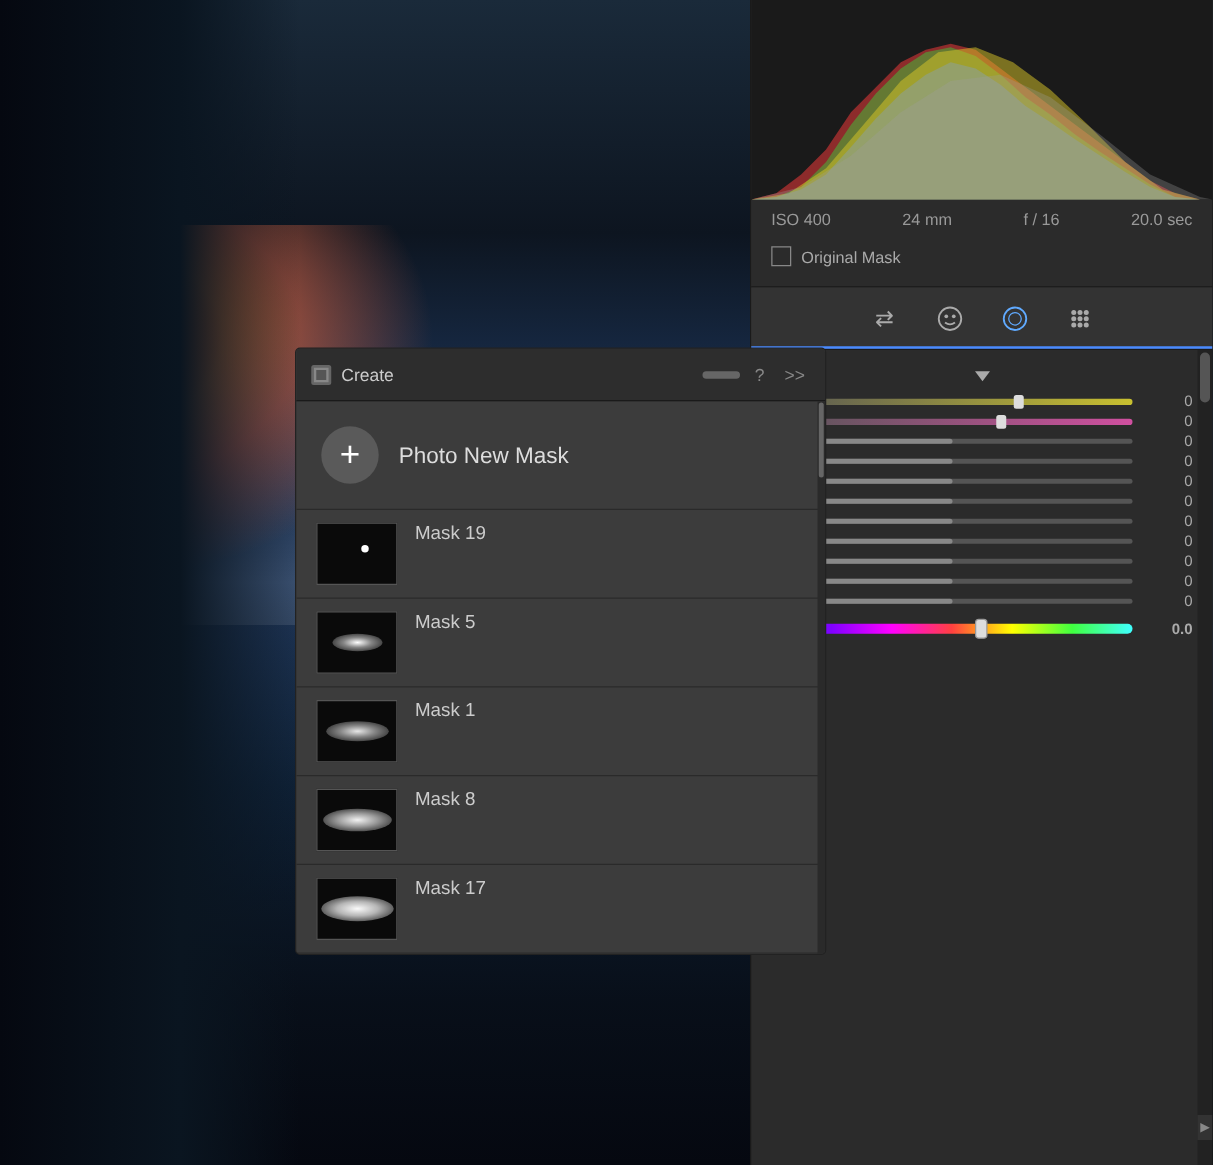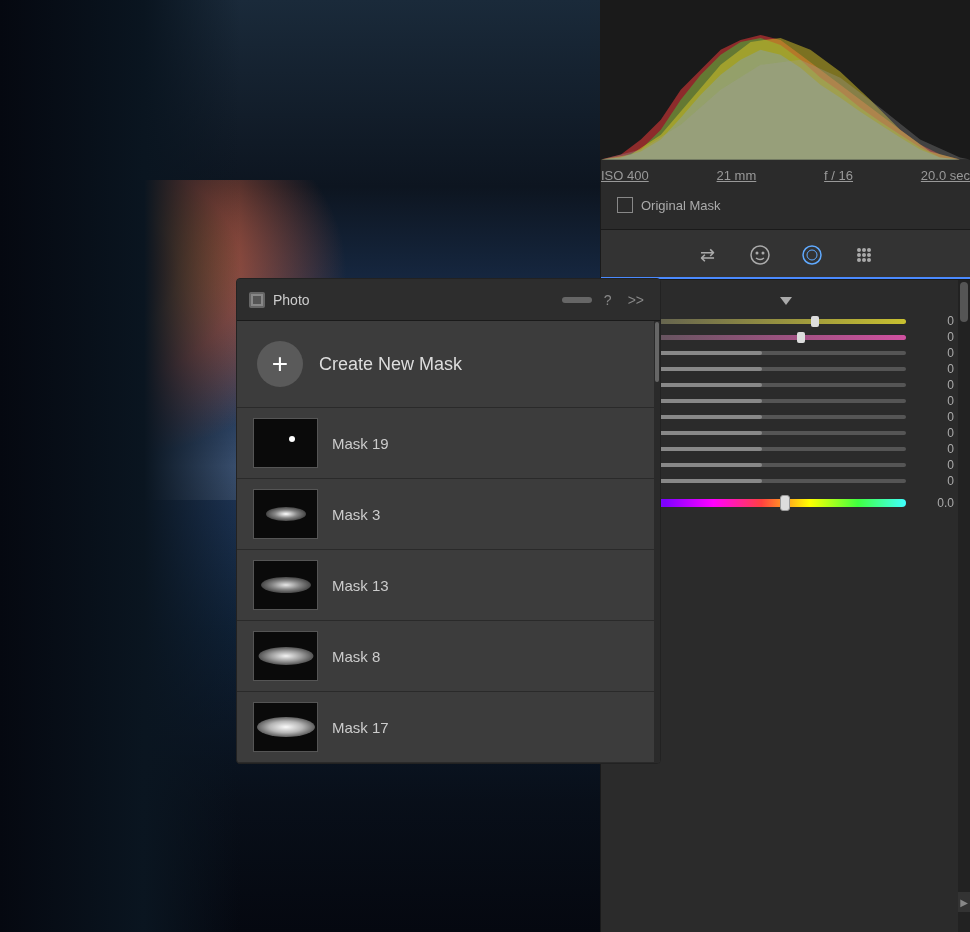--- a/index.html
+++ b/index.html
@@ -82,24 +82,23 @@
     }
 
     .histogram-bars {
       position: absolute;
       inset: 0;
     }
 
     .camera-info {
       display: flex;
       justify-content: space-between;
-      padding: 8px 0;
+      padding: 8px 16px;
       color: #999;
       font-size: 13px;
-      text-decoration: underline;
     }
 
     .original-photo-row {
       display: flex;
       align-items: center;
       gap: 8px;
       padding: 6px 16px;
       color: #aaa;
       font-size: 13px;
     }
@@ -306,21 +305,21 @@
     }
 
     
     .mask-list {
       overflow-y: auto;
       max-height: 550px;
     }
 
     .mask-item {
       display: flex;
-      align-items: center;
+      align-items: flex-start;
       padding: 10px 16px;
       gap: 14px;
       border-bottom: 1px solid #2a2a2a;
       cursor: pointer;
     }
 
     .mask-thumb {
       width: 65px; height: 50px;
       background: #111;
       border: 1px solid #555;
@@ -426,21 +425,21 @@
 
         <polyline fill="rgba(60,120,255,0.6)" stroke="none" points="0,160 20,158 40,152 60,140 80,118 100,95 120,75 140,60 160,50 180,55 200,68 220,85 240,98 260,112 280,125 300,138 320,150 340,158 360,160 370,160"></polyline>
 
         <polyline fill="rgba(220,200,40,0.5)" stroke="none" points="0,160 30,155 60,135 90,100 120,65 150,42 180,38 210,50 240,72 270,100 300,130 330,152 360,160 370,160"></polyline>
 
         <polyline fill="rgba(160,160,160,0.3)" stroke="none" points="0,160 40,150 80,125 120,90 160,65 200,60 240,78 280,108 320,140 360,158 370,160"></polyline>
       </svg>
     </div>
     <div class="camera-info">
       <span>ISO 400</span>
-      <span>21 mm</span>
+      <span>24 mm</span>
       <span>f / 16</span>
       <span>20.0 sec</span>
     </div>
     <div class="original-photo-row">
       <span class="checkbox-icon"></span>
       <span>Original Mask</span>
     </div>
   </div>
 
   <div class="toolbar-row">
@@ -541,21 +540,21 @@
         </div>
       <span class="slider-value">0</span>
     </div>
     <div class="slider-row">
       <div class="slider-track">
           <div class="slider-fill" style="width:50%"></div>
         </div>
       <span class="slider-value">0</span>
     </div>
 
-    <div class="slider-row" style="margin-top: 8px;">
+    <div class="slider-row" style="margin-top: 8px; font-weight: bold;">
       <div class="color-slider-track" style="background: linear-gradient(to right, #4040ff, #8000ff, #ff00ff, #ff4040, #ffff00, #40ff40, #40ffff); height:8px; border-radius:4px; flex:1; position:relative;">
         <div style="position:absolute; right:40%; top:-4px; width:10px; height:16px; background:#ddd; border-radius:3px; border:1px solid #999;"></div>
       </div>
       <span class="slider-value">0.0</span>
     </div>
   </div>
 
   <div class="scrollbar">
     <div class="scrollbar-thumb"></div>
     <div class="scrollbar-arrow" style="bottom: 20px;">▶</div>
@@ -564,47 +563,47 @@
 
 <div class="masks-panel">
 
   <div class="masks-header">
     <div class="masks-icon">
       <svg width="12" height="12" viewBox="0 0 12 12">
         <rect width="12" height="12" fill="#888"></rect>
         <rect x="2" y="2" width="8" height="8" fill="#555"></rect>
       </svg>
     </div>
-    <span class="masks-title">Photo</span>
+    <span class="masks-title">Create</span>
     <div class="masks-pill"></div>
     <span class="masks-header-btn">?</span>
     <span class="masks-header-btn">&gt;&gt;</span>
   </div>
 
   <div class="create-mask-row">
     <button class="plus-btn">+</button>
-    <span class="create-mask-label">Create New Mask</span>
+    <span class="create-mask-label">Photo New Mask</span>
   </div>
 
   <div class="mask-list">
 
     <div class="mask-item">
       <div class="mask-thumb mask-thumb-19"></div>
       <span class="mask-name">Mask 19</span>
     </div>
 
 
     <div class="mask-item">
       <div class="mask-thumb mask-thumb-glow"></div>
-      <span class="mask-name">Mask 3</span>
+      <span class="mask-name">Mask 5</span>
     </div>
 
     <div class="mask-item">
       <div class="mask-thumb mask-thumb-wide"></div>
-      <span class="mask-name">Mask 13</span>
+      <span class="mask-name">Mask 1</span>
     </div>
 
     <div class="mask-item">
       <div class="mask-thumb" style="background:#0a0a0a; position:relative; overflow:hidden; width:65px; height:50px; border:1px solid #555;">
         <div style="position:absolute; width:55px; height:18px; background:radial-gradient(ellipse, rgba(255,255,255,0.95) 0%, rgba(255,255,255,0.6) 40%, transparent 100%); border-radius:50%; top:50%; left:50%; transform:translate(-50%,-50%);"></div>
       </div>
       <span class="mask-name">Mask 8</span>
     </div>
 
     <div class="mask-item">

